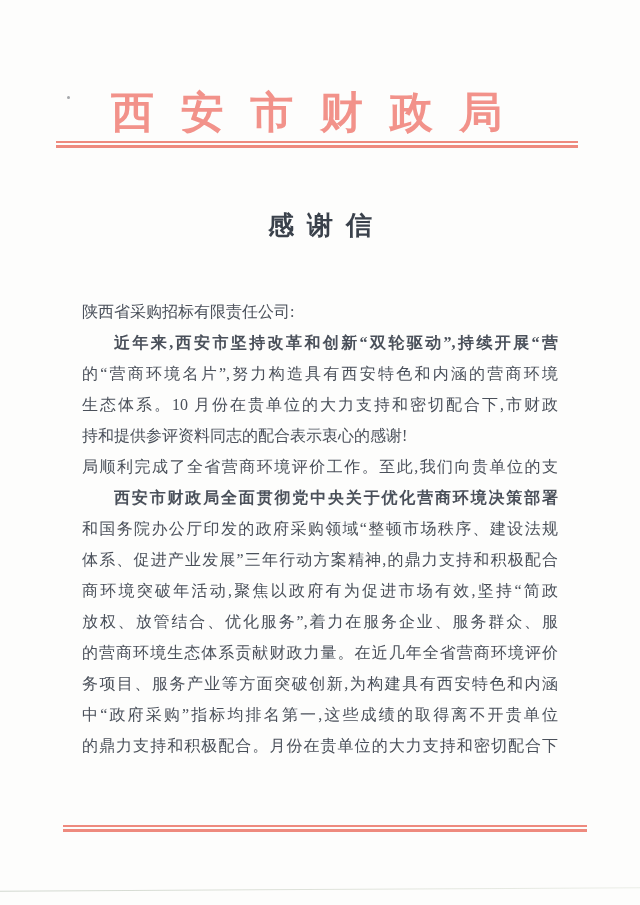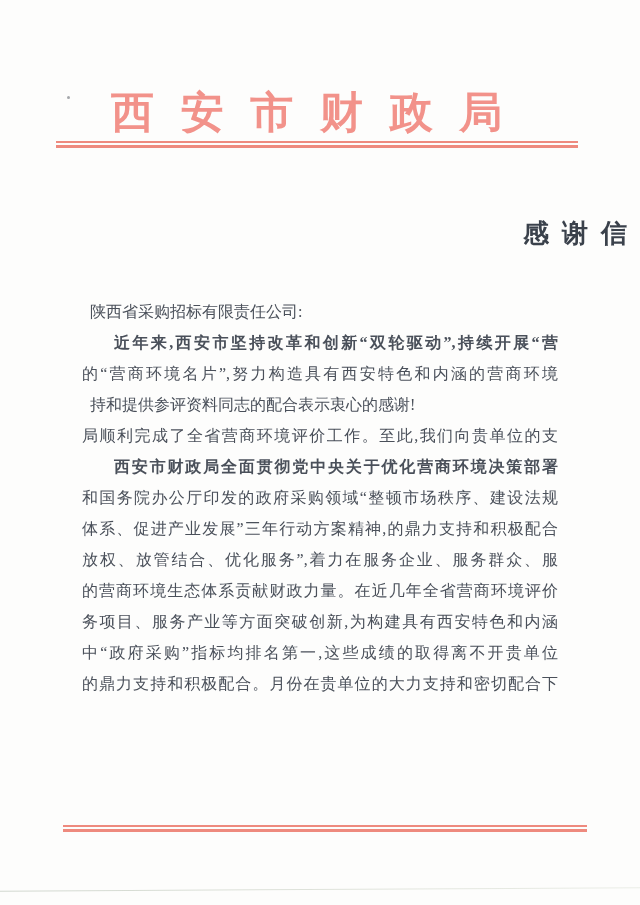--- a/index.html
+++ b/index.html
@@ -35,44 +35,44 @@
     height: 2px;
     box-sizing: content-box;
     border-top: 2px solid var(--rule_red, #EE8A7E);
     border-bottom: 3px solid var(--rule_red, #EE8A7E);
     background: transparent;
   }
   .rule-top   { left: 56px; width: 522px; top: 141px; }
   .rule-bottom{ left: 63px; width: 524px; top: 825px; }
   .letter-title {
     position: absolute;
-    top: 216px; left: 0;
+    top: 208px; left: 0;
     width: 100%;
     box-sizing: border-box;
     padding-left: 0.5em;
-    text-align: right;
+    text-align: center;
     font-size: 26px;
     font-weight: bold;
     letter-spacing: 0.5em;
     color: var(--title_ink, #3A414B);
     white-space: nowrap;
   }
   .letter-body {
     position: absolute;
     top: 296px; left: 82px;
     width: 476px;
     font-size: 16px;
     line-height: 31px;
     color: var(--ink, #4A505A);
   }
   .line {
     text-align: justify;
     text-align-last: justify;
   }
-  .line.end    { text-align-last: left; margin-left: 8px; }
+  .line.end    { text-align-last: left; }
   .line.indent { text-indent: 2em; font-weight: bold; }
   .edge-line {
     position: absolute;
     left: -6px; top: 889px;
     width: 656px; height: 1px;
     background: linear-gradient(to right, #ccd3ca, #dde1d8 55%, #e9ece5);
     transform: rotate(-0.3deg);
     opacity: 0.9;
   }
 </style>
@@ -86,25 +86,27 @@
   <div class="org-name">西安市财政局</div>
 
   <div class="rule rule-top"></div>
 
   <div class="letter-title">感谢信</div>
 
   <div class="letter-body">
     <div class="line end">陕西省采购招标有限责任公司:</div>
     <div class="line indent">近年来,西安市坚持改革和创新“双轮驱动”,持续开展“营</div>
     <div class="line">的“营商环境名片”,努力构造具有西安特色和内涵的营商环境</div>
+    <div class="line">生态体系。10 月份在贵单位的大力支持和密切配合下,市财政</div>
     <div class="line end">持和提供参评资料同志的配合表示衷心的感谢!</div>
     <div class="line">局顺利完成了全省营商环境评价工作。至此,我们向贵单位的支</div>
     <div class="line indent">西安市财政局全面贯彻党中央关于优化营商环境决策部署</div>
     <div class="line">和国务院办公厅印发的政府采购领域“整顿市场秩序、建设法规</div>
     <div class="line">体系、促进产业发展”三年行动方案精神,的鼎力支持和积极配合</div>
+    <div class="line">商环境突破年活动,聚焦以政府有为促进市场有效,坚持“简政</div>
     <div class="line">放权、放管结合、优化服务”,着力在服务企业、服务群众、服</div>
     <div class="line">的营商环境生态体系贡献财政力量。在近几年全省营商环境评价</div>
     <div class="line">务项目、服务产业等方面突破创新,为构建具有西安特色和内涵</div>
     <div class="line">中“政府采购”指标均排名第一,这些成绩的取得离不开贵单位</div>
     <div class="line">的鼎力支持和积极配合。月份在贵单位的大力支持和密切配合下</div>
   </div>
 
   <div class="rule rule-bottom"></div>
 
   <div class="edge-line"></div>

